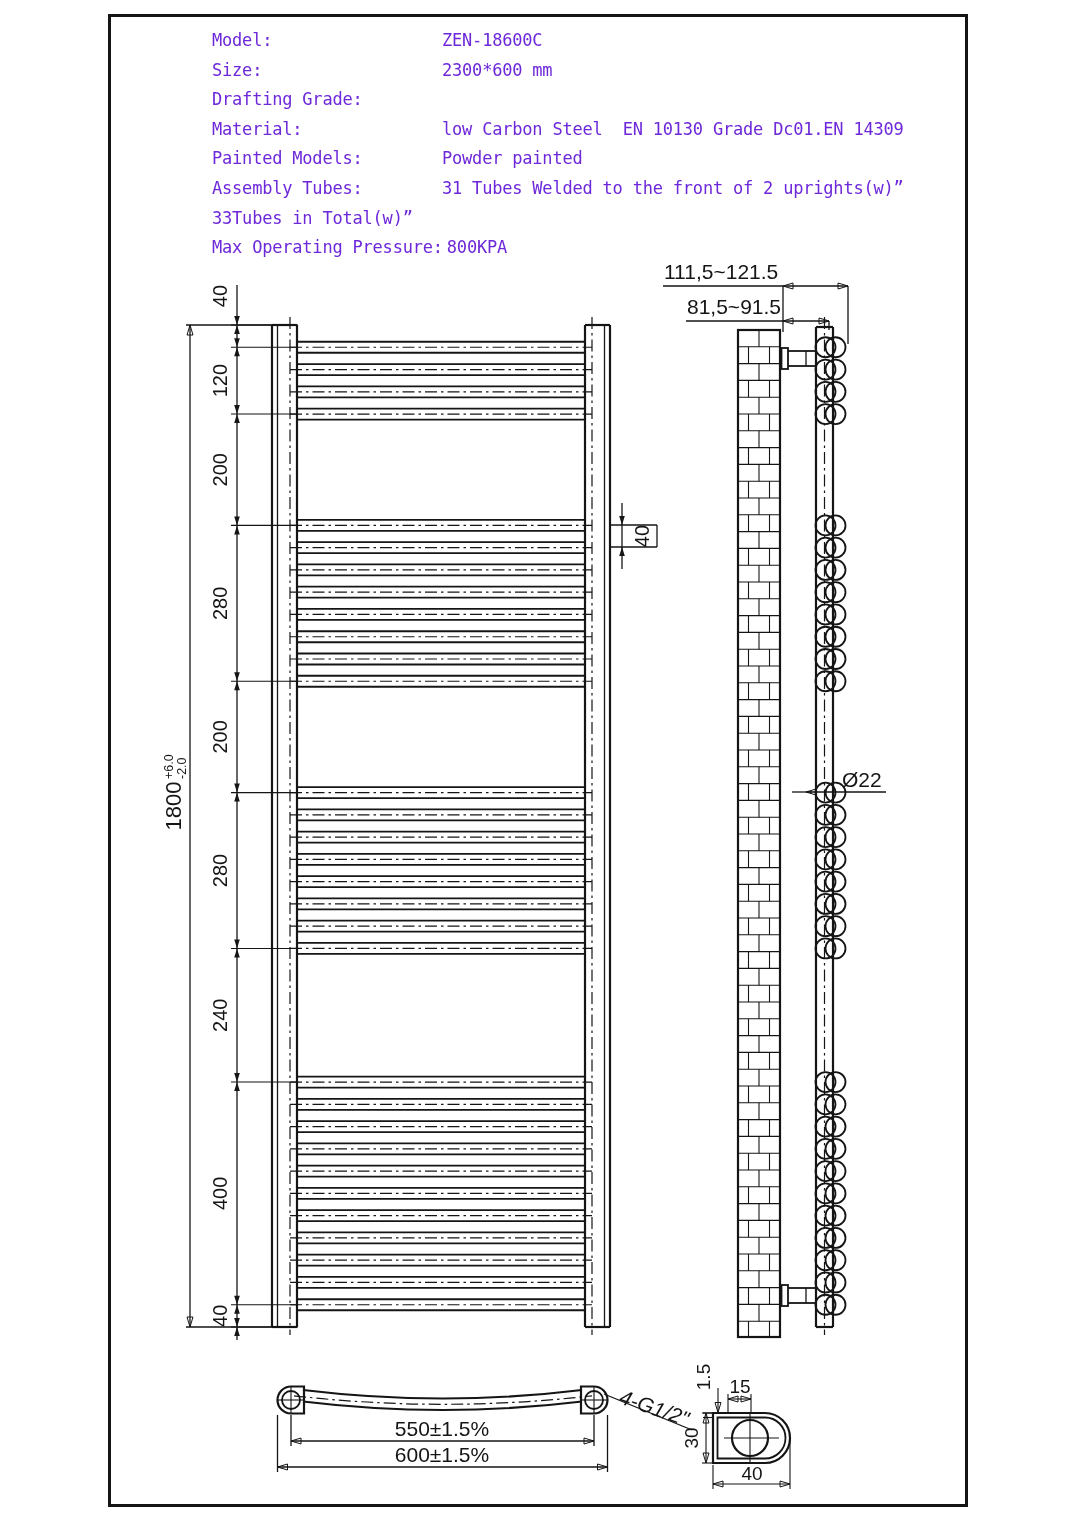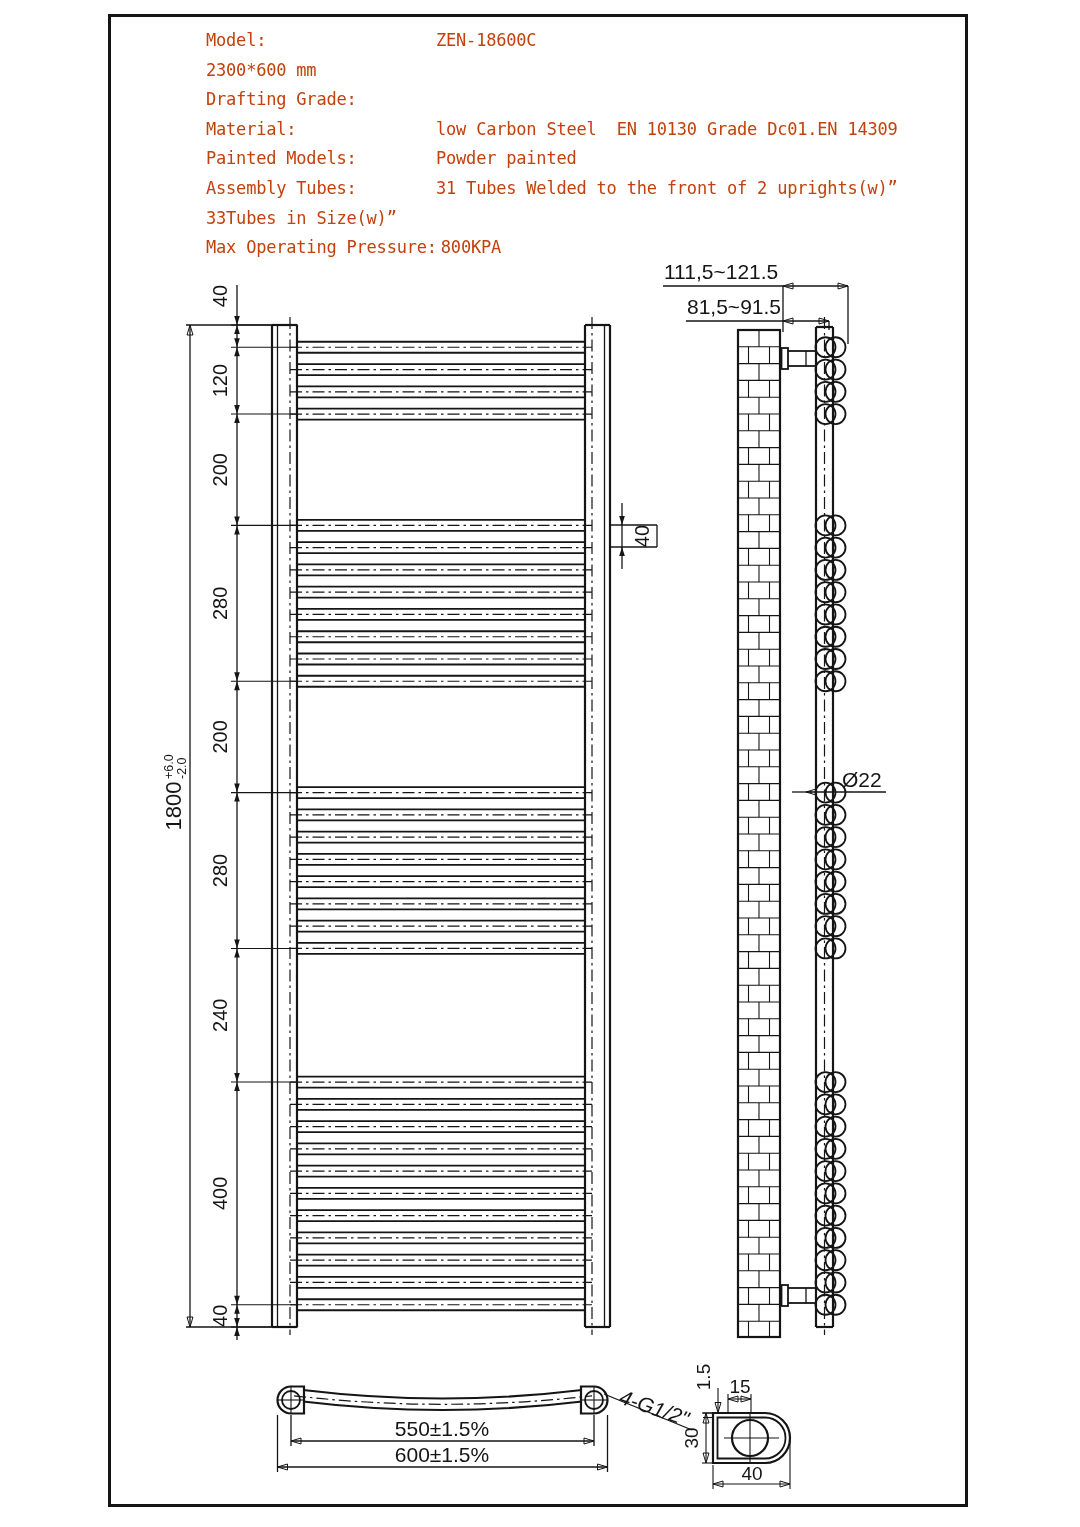--- a/index.html
+++ b/index.html
@@ -1,19 +1,19 @@
 <!DOCTYPE html>
 <html><head>
 <meta charset="utf-8">
 <style>
   html,body{margin:0;padding:0;background:#fff;}
   body{width:1080px;height:1527px;position:relative;color:#111;}
   .frame{position:absolute;left:108px;top:14px;width:860px;height:1493px;border:3px solid #151515;box-sizing:border-box;}
-  .specs{position:absolute;left:206px;top:26px;width:760px;
-         font:17px/29.6px "DejaVu Sans Mono",monospace;color:#c2410c;letter-spacing:-0.2px;}
+  .specs{position:absolute;left:212px;top:26px;width:760px;
+         font:17px/29.6px "DejaVu Sans Mono",monospace;color:#6d28d9;letter-spacing:-0.2px;}
   .srow{display:flex;}
   .slabel{width:230px;flex:none;white-space:pre;}
   .sval{flex:1;white-space:pre;}
   .pgap{margin-left:4px;white-space:pre;}
   svg{position:absolute;left:0;top:0;}
   svg text{font-family:"Liberation Sans",sans-serif;fill:#151515;}
   .dimtxt{font-size:21px;}
   .dimtxt-s{font-size:19px;}
   .thread{font-size:21px;font-style:italic;}
   line,path,rect,circle,polyline{stroke:#151515;fill:none;}
@@ -28,39 +28,40 @@
 <body>
 
 <div class="frame"></div>
 
 <div class="specs">
   <div class="srow">
       <span class="slabel">Model:</span>
       <span class="sval">ZEN-18600C</span>
     </div>
   <div class="srow">
+      <span class="slabel">Size:</span>
       <span class="sval">2300*600 mm</span>
     </div>
   <div class="srow">
       <span class="slabel">Drafting Grade:</span>
     </div>
   <div class="srow">
       <span class="slabel">Material:</span>
       <span class="sval">low Carbon Steel  EN 10130 Grade Dc01.EN 14309</span>
     </div>
   <div class="srow">
       <span class="slabel">Painted Models:</span>
       <span class="sval">Powder painted</span>
     </div>
   <div class="srow">
       <span class="slabel">Assembly Tubes:</span>
       <span class="sval">31 Tubes Welded to the front of 2 uprights(w)”</span>
     </div>
   <div class="srow">
-      <span>33Tubes in Size(w)”</span>
+      <span>33Tubes in Total(w)”</span>
     </div>
   <div class="srow">
       <span>Max Operating Pressure:</span>
       <span class="pgap">800KPA</span>
     </div>
 </div>
 
 <svg width="1080" height="1527" viewBox="0 0 1080 1527">
   <defs>
     <marker id="arr" viewBox="0 0 12 8" refX="12" refY="4" markerWidth="12" markerHeight="8" markerUnits="userSpaceOnUse" orient="auto-start-reverse">

